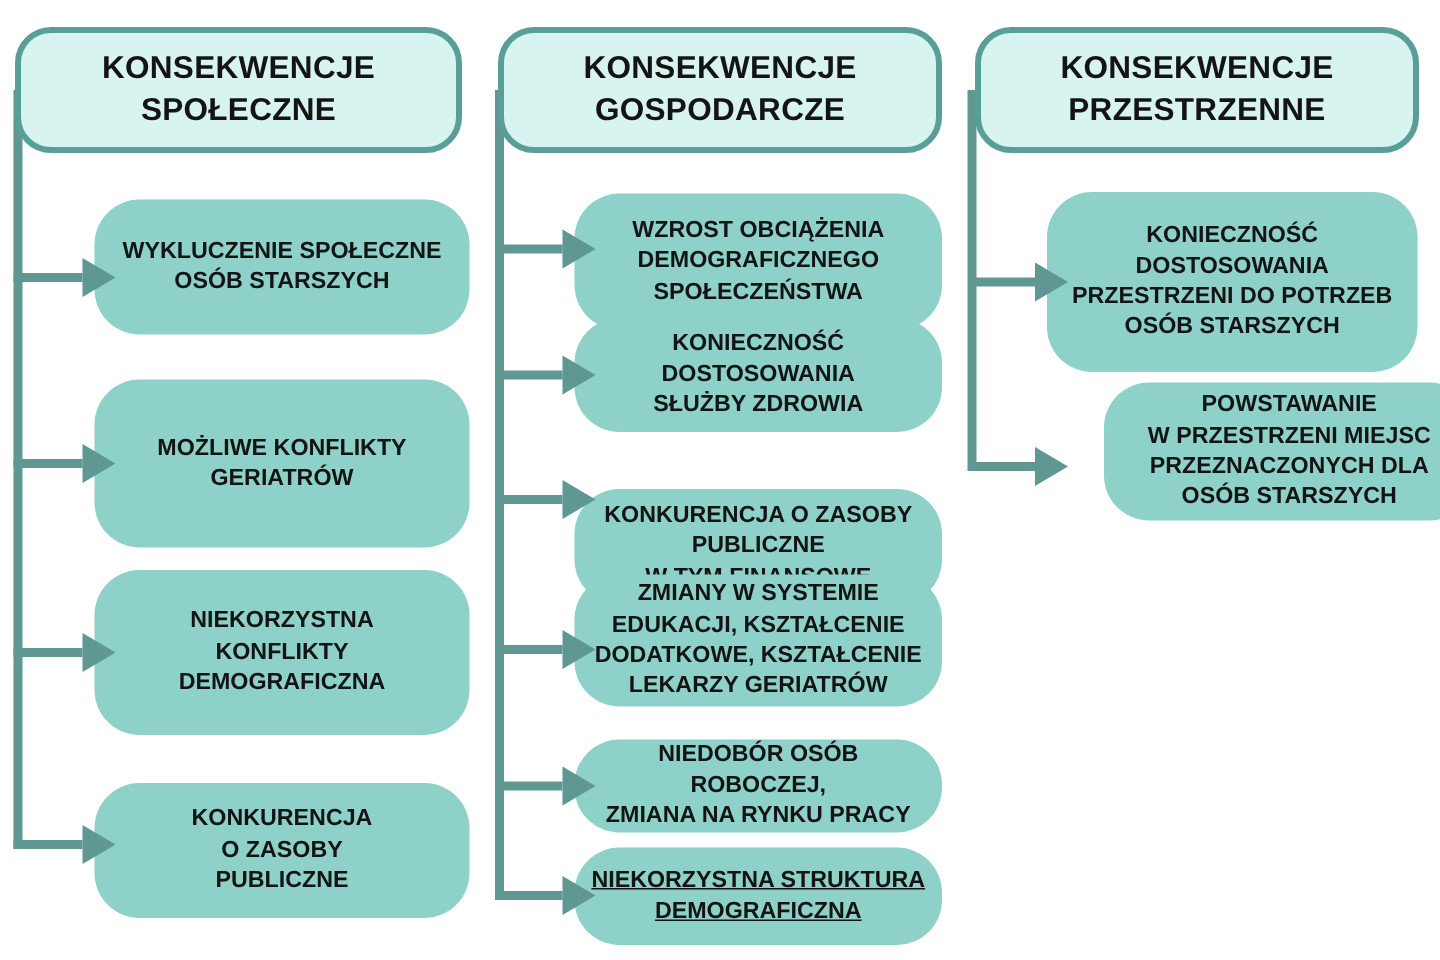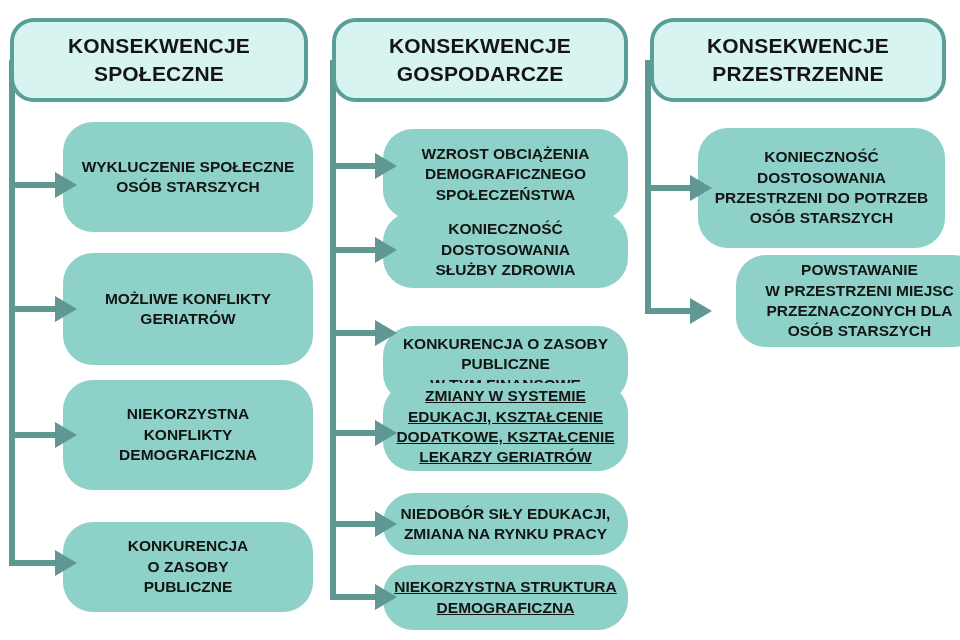--- a/index.html
+++ b/index.html
@@ -96,21 +96,21 @@
     </div>
     <div class="arrow" style="left:9px;top:422px;width:68px;">
       <div class="shaft"></div>
       <div class="head"></div>
     </div>
     <div class="arrow" style="left:9px;top:550px;width:68px;">
       <div class="shaft"></div>
       <div class="head"></div>
     </div>
 
-    <div class="item-box" style="left:63px;top:122px;width:250px;height:110px;">WYKLUCZENIE SPOŁECZNE
+    <div class="item-box" style="left:63px;top:133px;width:250px;height:90px;">WYKLUCZENIE SPOŁECZNE
 OSÓB STARSZYCH</div>
     <div class="item-box" style="left:63px;top:253px;width:250px;height:112px;">MOŻLIWE KONFLIKTY
 GERIATRÓW</div>
     <div class="item-box" style="left:63px;top:380px;width:250px;height:110px;">NIEKORZYSTNA
 KONFLIKTY
 DEMOGRAFICZNA</div>
     <div class="item-box" style="left:63px;top:522px;width:250px;height:90px;">KONKURENCJA
 O ZASOBY
 PUBLICZNE</div>
   </div>
@@ -149,25 +149,25 @@
 
     <div class="item-box" style="left:383px;top:129px;width:245px;height:91px;">WZROST OBCIĄŻENIA
 DEMOGRAFICZNEGO
 SPOŁECZEŃSTWA</div>
     <div class="item-box" style="left:383px;top:212px;width:245px;height:76px;">KONIECZNOŚĆ
 DOSTOSOWANIA
 SŁUŻBY ZDROWIA</div>
     <div class="item-box" style="left:383px;top:295px;width:245px;height:77px;margin-top:31px;">KONKURENCJA O ZASOBY
 PUBLICZNE
 W TYM FINANSOWE</div>
-    <div class="item-box" style="left:383px;top:383px;width:245px;height:88px;text-decoration:underline;">ZMIANY W SYSTEMIE
+    <div class="item-box" style="left:383px;top:383px;width:245px;height:88px;">ZMIANY W SYSTEMIE
 EDUKACJI, KSZTAŁCENIE
 DODATKOWE, KSZTAŁCENIE
 LEKARZY GERIATRÓW</div>
-    <div class="item-box" style="left:383px;top:493px;width:245px;height:62px;">NIEDOBÓR SIŁY EDUKACJI,
+    <div class="item-box" style="left:383px;top:493px;width:245px;height:62px;">NIEDOBÓR OSÓB ROBOCZEJ,
 ZMIANA NA RYNKU PRACY</div>
     <div class="item-box" style="left:383px;top:565px;width:245px;height:65px;text-decoration:underline;">NIEKORZYSTNA STRUKTURA
 DEMOGRAFICZNA</div>
   </div>
 
   
   <div style="display:contents">
     <div class="vline" style="left:645px;top:60px;height:254px;"></div>
 
     <div class="header-box" style="left:650px;top:18px;width:296px;height:84px;">KONSEKWENCJE

